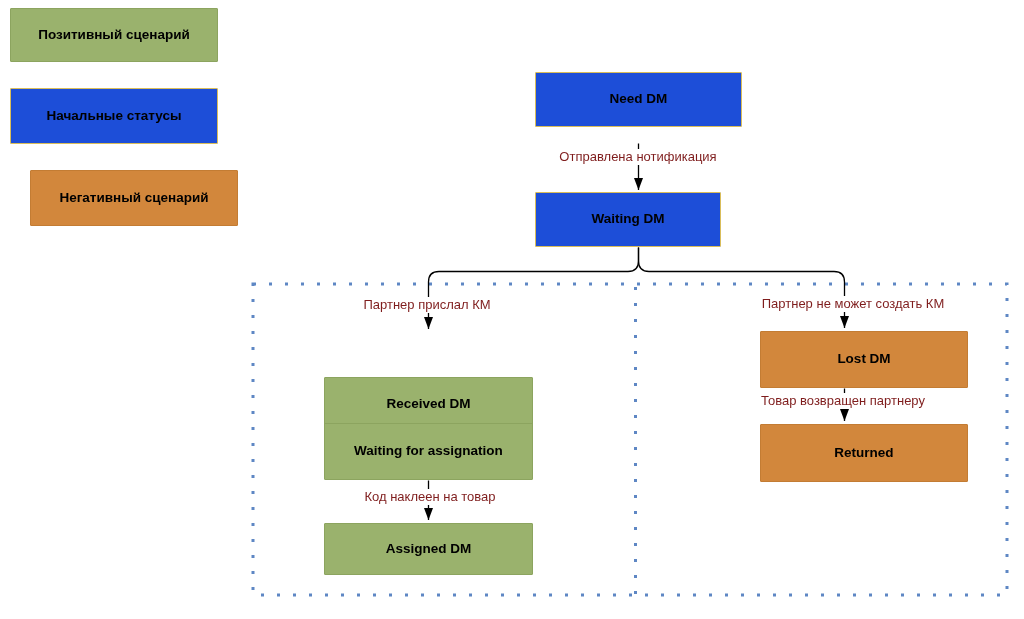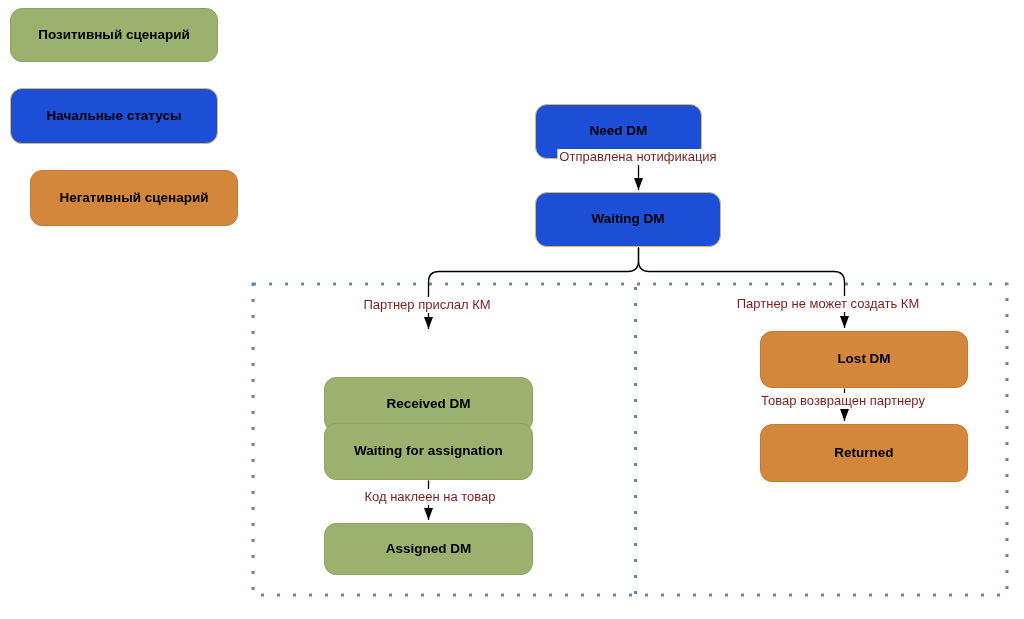--- a/index.html
+++ b/index.html
@@ -16,21 +16,21 @@
     left: 0; top: 0;
     width: 1024px; height: 619px;
     pointer-events: none;
   }
   .node {
     position: absolute;
     display: flex;
     align-items: center;
     justify-content: center;
     text-align: center;
-    border-radius: 12px;
+    border-radius: 1px;
     font-size: 13.5px;
     font-weight: bold;
     color: #000000;
     box-sizing: border-box;
     line-height: 1.2;
   }
   .node.green  { background: #9AB26D; border: 1px solid #8CA45F; }
   .node.yellow { background: #1d4ed8; border: 1.5px solid #D9BD5A; }
   .node.orange { background: #D2873C; border: 1px solid #C37C33; margin-left: 20px; }
   .edge-label {
@@ -40,31 +40,31 @@
     color: #7f1d1d;
     font-size: 13px;
     line-height: 16px;
     white-space: nowrap;
     padding: 0 2px;
   }
   
   #legend-positive        { left: 10px;  top: 8px;   width: 208px; height: 54px; }
   #legend-initial         { left: 10px;  top: 88px;  width: 208px; height: 56px; }
   #legend-negative        { left: 10px;  top: 170px; width: 208px; height: 56px; }
-  #node-need-dm           { left: 535px; top: 104px;  width: 167px; height: 55px; }
+  #node-need-dm           { left: 535px; top: 72px;  width: 207px; height: 55px; }
   #node-waiting-dm        { left: 535px; top: 192px; width: 186px; height: 55px; }
   #node-received-dm       { left: 324px; top: 332px; width: 209px; height: 55px; margin-top: 45px; }
   #node-waiting-assign    { left: 324px; top: 423px; width: 209px; height: 57px; }
   #node-assigned-dm       { left: 324px; top: 523px; width: 209px; height: 52px; }
   #node-lost-dm           { left: 740px; top: 331px; width: 208px; height: 57px; }
   #node-returned          { left: 740px; top: 424px; width: 208px; height: 58px; }
   
   #lbl-notification   { left: 638px; top: 149px; }
   #lbl-partner-sent   { left: 427px; top: 297px; }
-  #lbl-partner-cannot { left: 828px; top: 296px; }
+  #lbl-partner-cannot { left: 853px; top: 296px; }
   #lbl-code-applied   { left: 430px; top: 489px; }
   #lbl-returned       { left: 843px; top: 393px; }
 </style>
 </head>
 <body>
 
 <div id="canvas">
 
   <svg class="wires" viewBox="0 0 1024 619" xmlns="http://www.w3.org/2000/svg">
     <defs>

